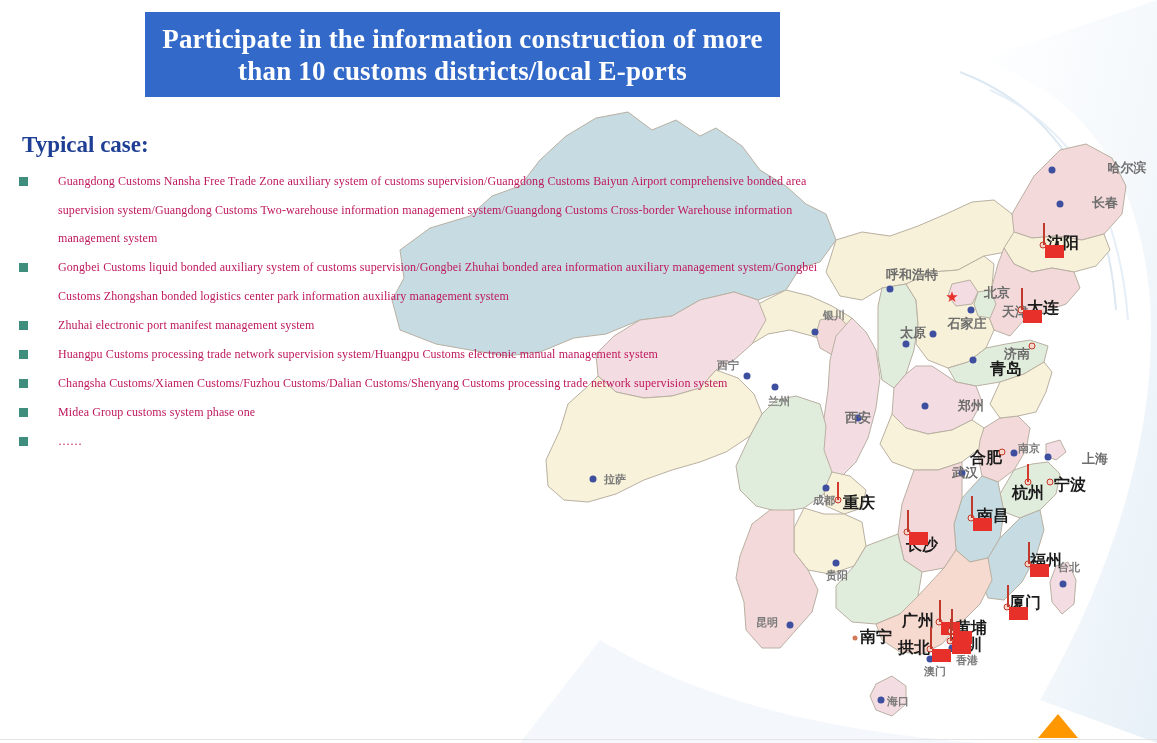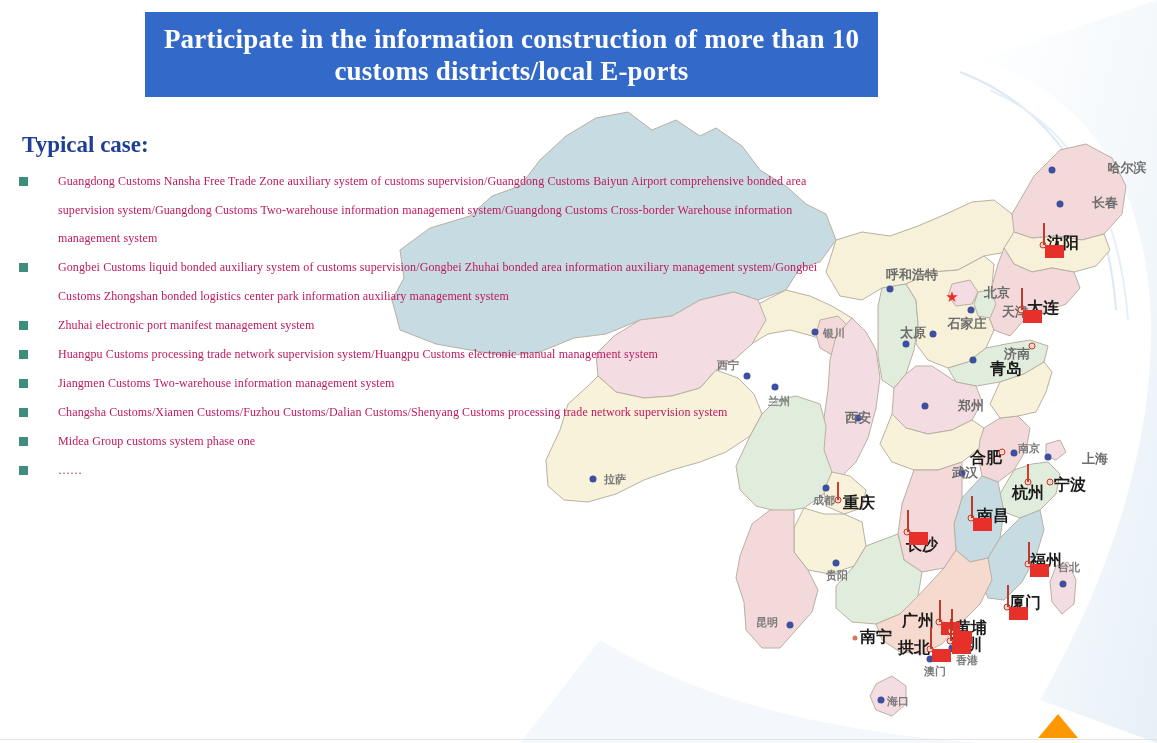--- a/index.html
+++ b/index.html
@@ -18,21 +18,21 @@
     pointer-events:none;
   }
   #map-svg{ position:absolute; left:0; top:0; }
 
   
   #content{ position:absolute; inset:0; z-index:3; }
 
   .title-box{
     position:absolute;
     left:145px; top:12px;
-    width:733px; height:85px;
+    width:635px; height:85px;
     background:#3369c8;
     display:flex; align-items:center; justify-content:center;
     text-align:center;
     box-sizing:border-box;
     padding:0 14px;
   }
   .title-box .title-text{
     color:#ffffff;
     font-weight:bold;
     font-size:27px;
@@ -274,21 +274,21 @@
       <div class="mlabel md" style="left: 993px; top: 312px;">天津</div>
       <div class="dot" style="left: 933px; top: 334px;"></div>
       <div class="mlabel md" style="left: 945px; top: 324px;">石家庄</div>
       <div class="dot" style="left: 906px; top: 344px;"></div>
       <div class="mlabel md" style="left: 891px; top: 333px;">太原</div>
       <div class="dot" style="left: 973px; top: 360px;"></div>
       <div class="mlabel md" style="left: 995px; top: 354px;">济南</div>
       <div class="ring" style="left: 1032px; top: 346px;"></div>
       <div class="mlabel big" style="left: 1006px; top: 349px; margin-top: 20px;">青岛</div>
       <div class="dot" style="left: 815px; top: 332px;"></div>
-      <div class="mlabel sm" style="left: 834px; top: 333px;">银川</div>
+      <div class="mlabel sm" style="left: 834px; top: 315px;">银川</div>
       <div class="dot" style="left: 858px; top: 418px;"></div>
       <div class="mlabel md" style="left: 836px; top: 418px;">西安</div>
       <div class="dot" style="left: 925px; top: 406px;"></div>
       <div class="mlabel md" style="left: 949px; top: 406px;">郑州</div>
       <div class="dot" style="left: 775px; top: 387px;"></div>
       <div class="mlabel sm" style="left: 779px; top: 401px;">兰州</div>
       <div class="dot" style="left: 747px; top: 376px;"></div>
       <div class="mlabel sm" style="left: 728px; top: 365px;">西宁</div>
       <div class="dot" style="left: 593px; top: 479px;"></div>
       <div class="mlabel sm" style="left: 615px; top: 479px;">拉萨</div>
@@ -397,24 +397,20 @@
       <li class="bullet-item">
         <span class="marker"></span>
         <span class="btext">Zhuhai electronic port manifest management system</span>
       </li>
       <li class="bullet-item">
         <span class="marker"></span>
         <span class="btext">Huangpu Customs processing trade network supervision system/Huangpu Customs electronic manual management system</span>
       </li>
       <li class="bullet-item">
         <span class="marker"></span>
-        <span class="btext">Jiangmen Customs Two-warehouse information management system</span>
-      </li>
-      <li class="bullet-item">
-        <span class="marker"></span>
         <span class="btext">Changsha Customs/Xiamen Customs/Fuzhou Customs/Dalian Customs/Shenyang Customs processing trade network supervision system</span>
       </li>
       <li class="bullet-item">
         <span class="marker"></span>
         <span class="btext">Midea Group customs system phase one</span>
       </li>
       <li class="bullet-item">
         <span class="marker"></span>
         <span class="btext">……</span>
       </li>

